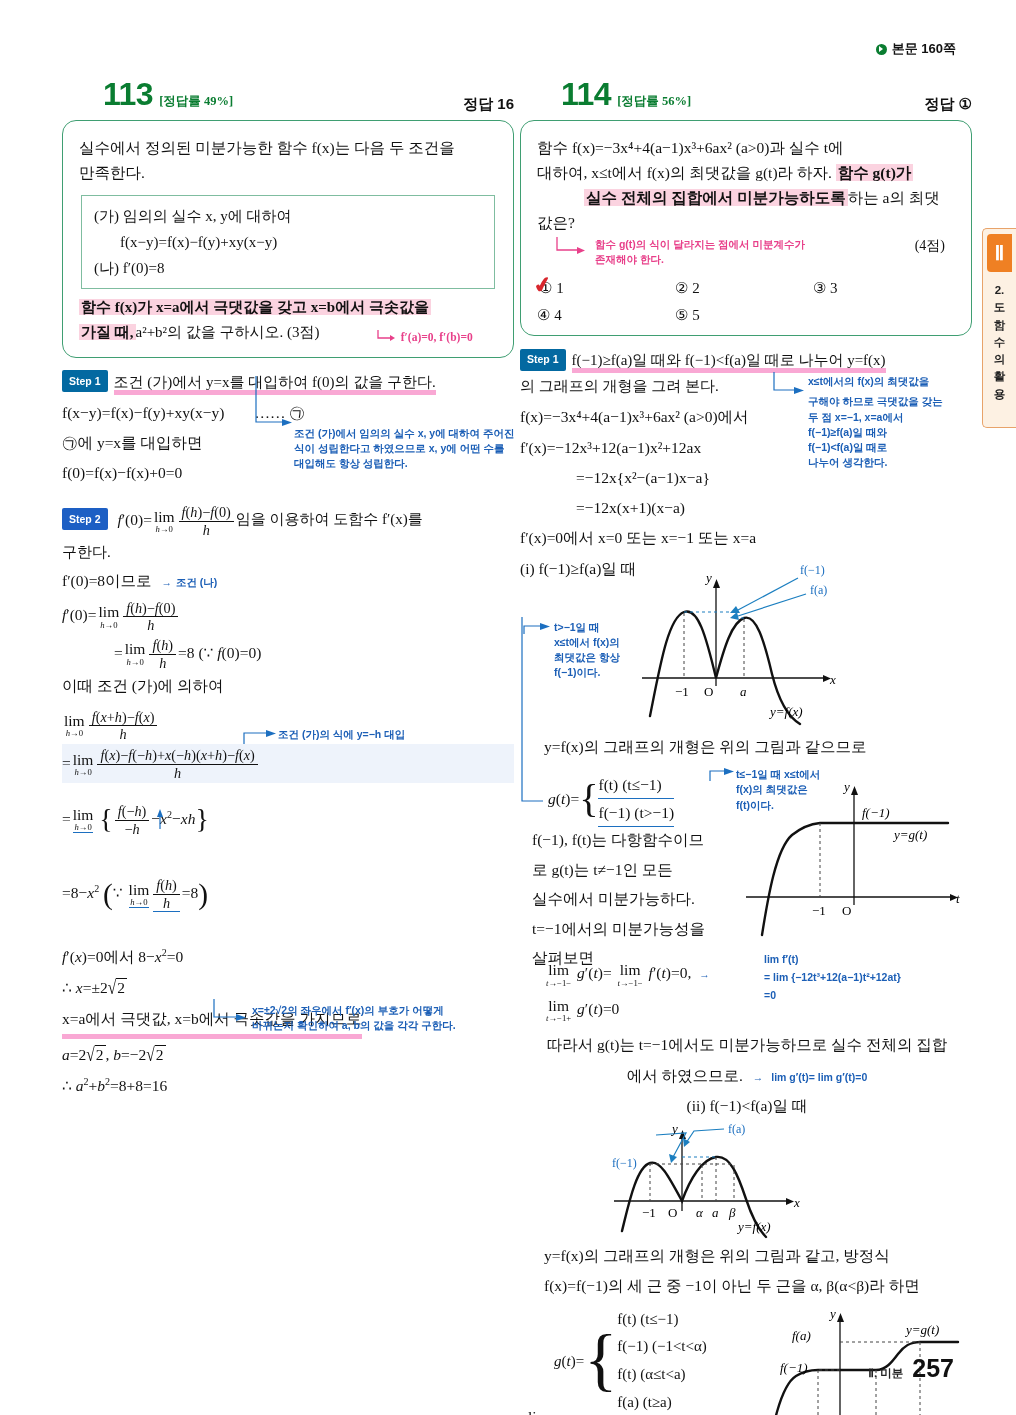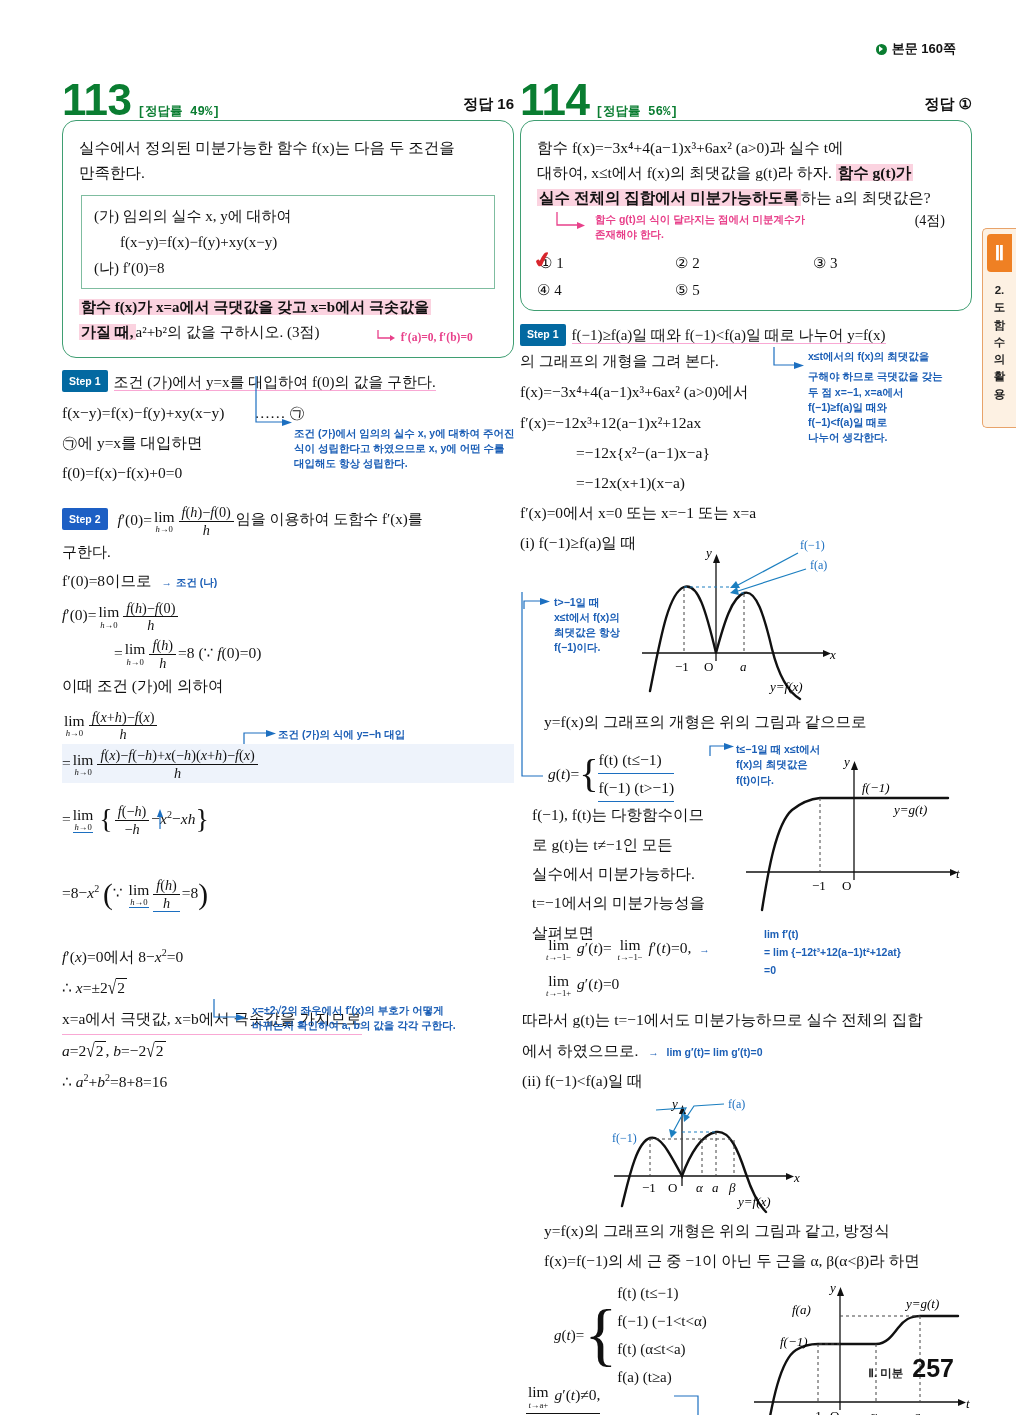--- a/index.html
+++ b/index.html
@@ -33,25 +33,25 @@
 
   
   .col { position:absolute; top:78px; width:452px; }
   .col-left  { left:62px; }
   .col-right { left:520px; }
 
   
   .prob-head { display:flex; align-items:baseline; position:relative; height:38px;}
   .prob-num {
     font-family:"Liberation Sans", sans-serif;
-    font-size:44px; font-weight:bold; color:#0a7d31;
-    letter-spacing:-0.5px; line-height:1;
+    font-size:32px; font-weight:bold; color:#0a7d31;
+    letter-spacing:-0.5px; line-height:1;margin-left:41px;
   }
   .prob-rate {
-    font-family:Liberation Mono, monospace;
+    font-family:Liberation Serif, serif;
     font-size:12.5px; font-weight:bold; color:#0a7d31;
     margin-left:6px;
   }
   .prob-ans {
     position:absolute; right:0; bottom:2px;
     font-family:"Liberation Sans", sans-serif;
     font-size:15px; font-weight:bold; color:#111;
   }
   .prob-ans .lbl{ margin-right:4px; }
 
@@ -90,21 +90,21 @@
   .step {
     display:inline-block; color:#fff;
     font-family:"Liberation Sans", sans-serif;
     font-size:10.5px; font-weight:bold;
     padding:2.5px 7px 2.5px 7px; border-radius:2px;
     margin-right:6px; vertical-align:2px;
   }
   .step1 { background:#0369a1; }
   .step2 { background:#1d5fc4; }
   .step-line { font-size:15px; line-height:1.6; margin-top:12px; }
-  .u { border-bottom:1px solid #f9a8d4; }
+  .u { border-bottom:5px solid #f9a8d4; }
 
   
   .m { font-family:"Liberation Serif", serif; }
   .math { font-size:15.5px; line-height:1.95; }
   .eqrow { position:relative; }
   i.v { font-style:italic; }
   .frac {
     display:inline-block; vertical-align:middle;
     text-align:center; font-size:0.92em; line-height:1.15;
     margin:0 2px;
@@ -341,21 +341,21 @@
       </span>
     </div>
 
     <div class="qbox">
       <div class="qline">함수 f(x)=−3x⁴+4(a−1)x³+6ax² (a&gt;0)과 실수 t에</div>
       <div class="qline">
         <span>대하여, x≤t에서 f(x)의 최댓값을 g(t)라 하자.</span>
         <span class="hl-pink" style="font-weight:bold;">함수 g(t)가</span>
       </div>
       <div class="qline">
-        <span class="hl-pink" style="font-weight:bold;">실수 전체의 집합에서 미분가능하도록</span><span>하는 a의 최댓값은?</span>
+        <span class="hl-pink" style="font-weight:bold;margin-left:47px;">실수 전체의 집합에서 미분가능하도록</span><span>하는 a의 최댓값은?</span>
       </div>
 
       <div style="position:relative; height:34px;">
         <svg class="abs" style="left:18px; top:2px;" width="34" height="22">
           <path d="M2,0 L2,13 L24,13" stroke="#e8408a" stroke-width="1.3" fill="none"></path>
           <path d="M22,10 L30,13.5 L22,17 Z" fill="#e8408a"></path>
         </svg>
         <div class="pink-note abs" style="left:58px; top:2px;">
           <div>함수 g(t)의 식이 달라지는 점에서 미분계수가</div>
           <div>존재해야 한다.</div>
@@ -508,21 +508,21 @@
       <div class="eqrow m">
         <span class="lim"><span class="lm">lim</span><span class="sb"><i class="v">t</i>→−1+</span></span> <i class="v">g</i>′(<i class="v">t</i>)=0
       </div>
       <div class="bnote abs" style="left:244px; top:-4px; width:210px; line-height:1.7;">
         <div>lim f′(t)</div>
         <div>= lim {−12t³+12(a−1)t²+12at}</div>
         <div>=0</div>
       </div>
     </div>
 
-    <div class="math" style="position:relative; padding-left:2px; line-height:1.95; margin-top:4px;">
+    <div class="math" style="position:relative; padding-left:2px; line-height:1.95; margin-top:4px;text-align:center;">
       <div>따라서 g(t)는 t=−1에서도 미분가능하므로 실수 전체의 집합</div>
       <div>
         <span>에서 하였으므로.</span>
         <span class="bnote" style="margin-left:6px;">→</span>
         <span class="bnote" style="margin-left:4px;">lim g′(t)= lim g′(t)=0</span>
       </div>
       <div>(ii) f(−1)&lt;f(a)일 때</div>
     </div>
 
     <div style="position:relative; height:120px;">

